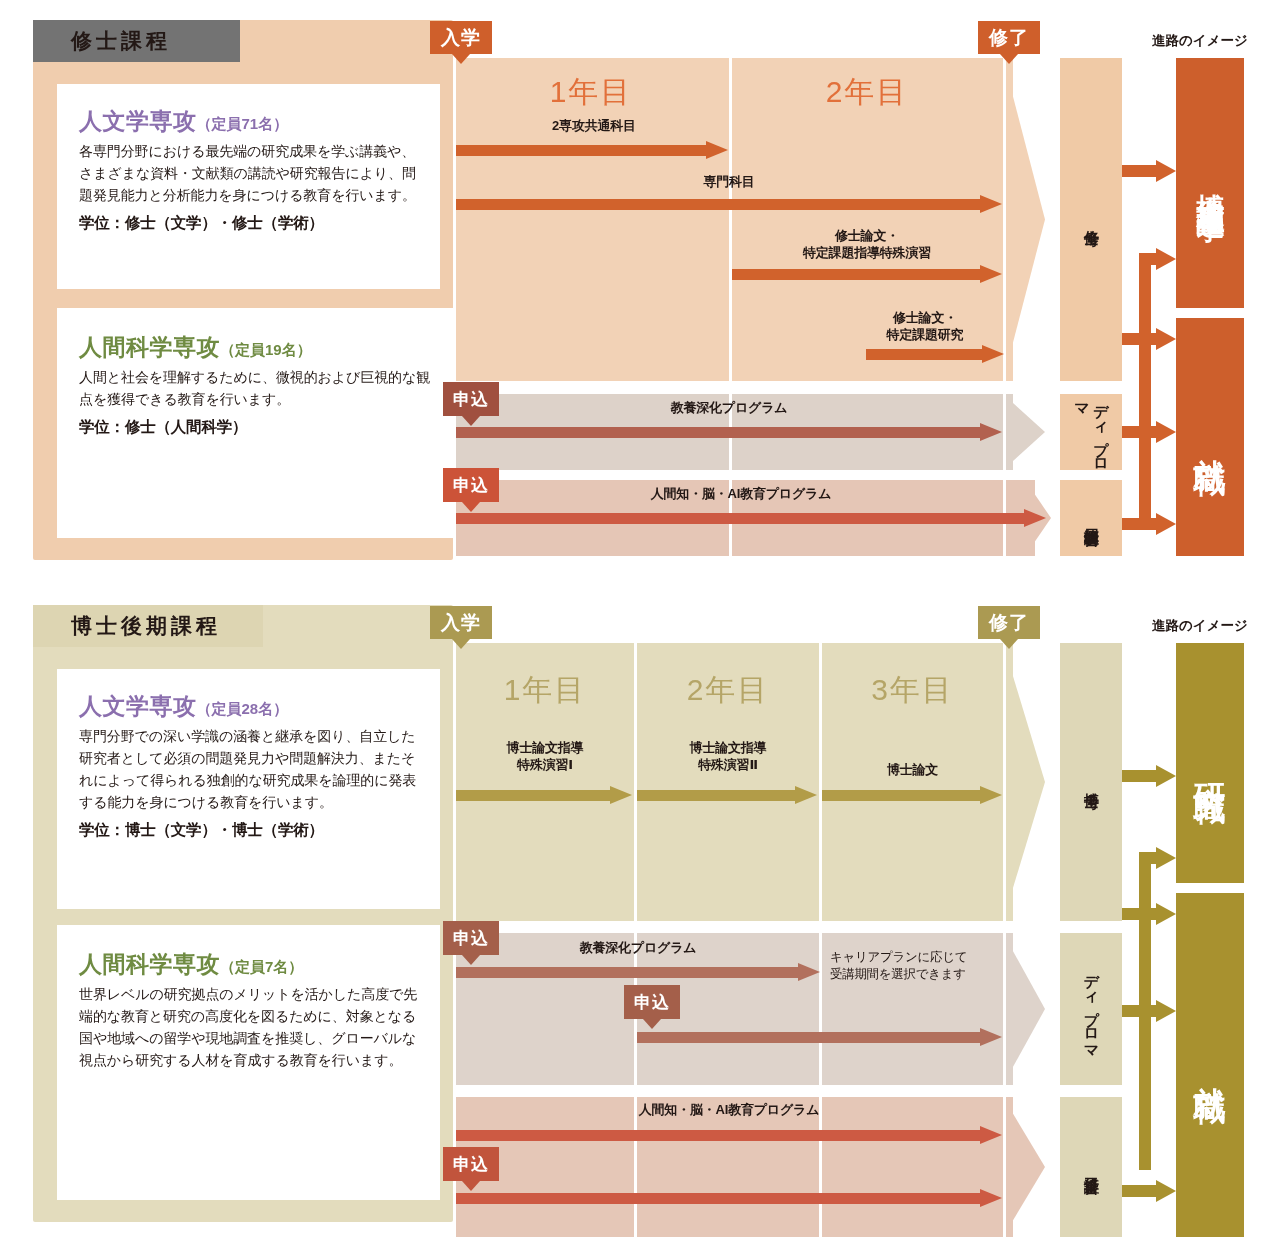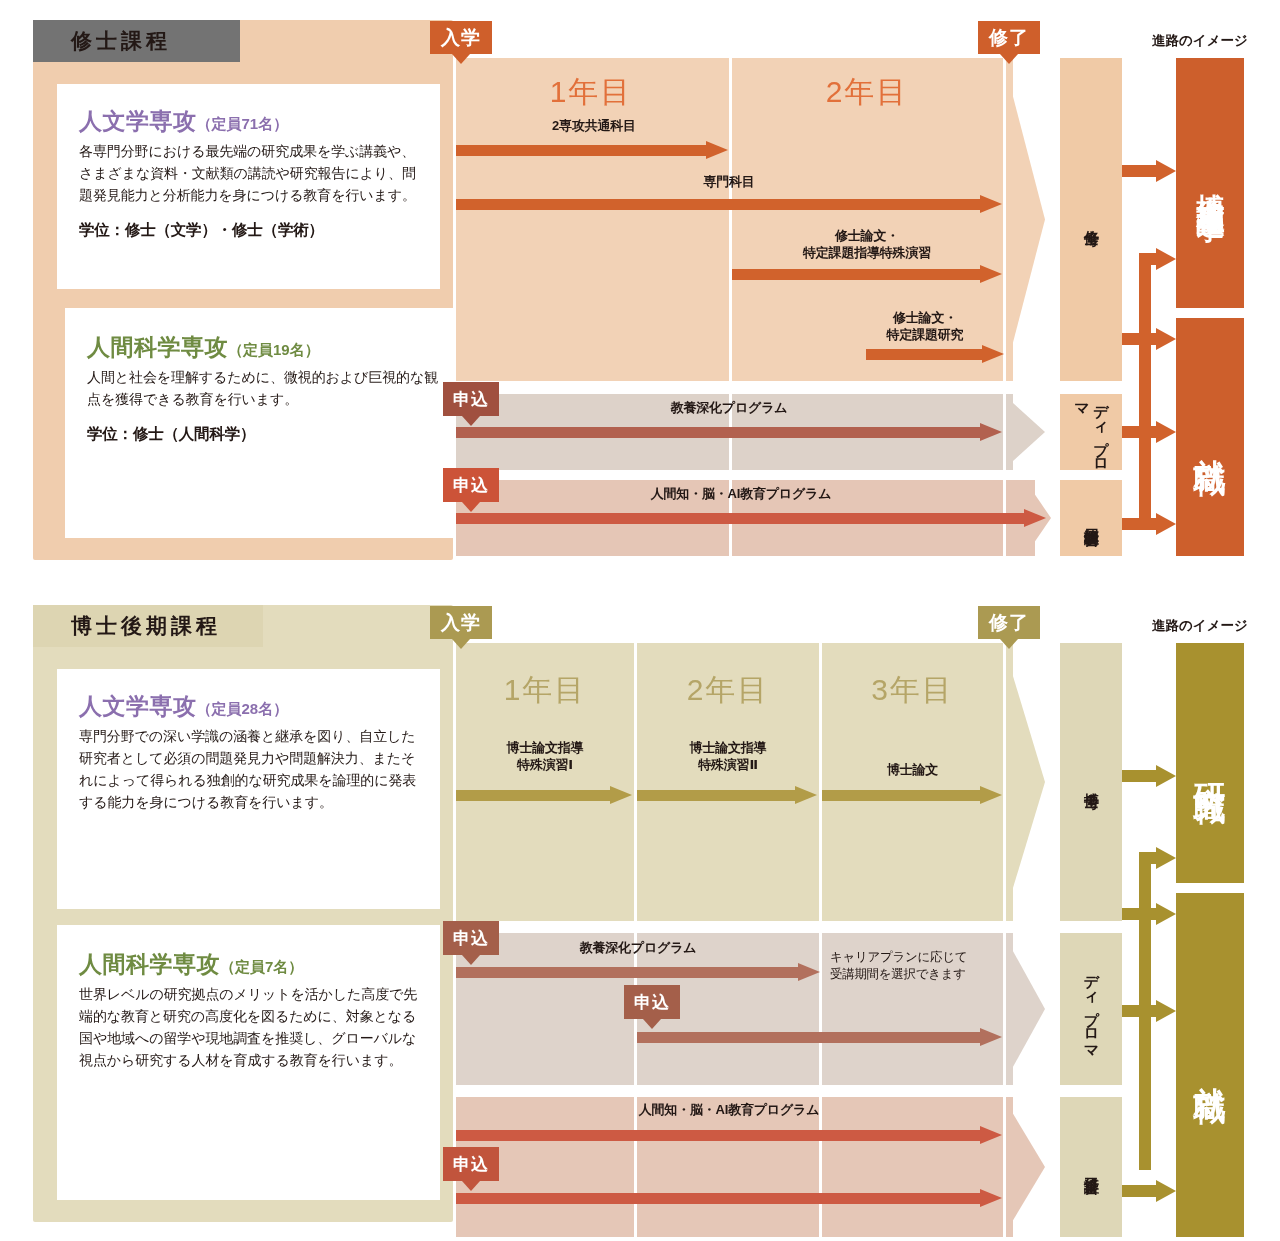--- a/index.html
+++ b/index.html
@@ -30,21 +30,21 @@
     font-size: 23px; font-weight: bold; letter-spacing: 0.5px;
     margin-bottom: 4px; line-height: 1.2; margin-top: 8px;
   }
   .card-title .cap { font-size: 15px; font-weight: bold; letter-spacing: 0; }
   .card-body {
     font-size: 14px; line-height: 1.58; color: #231815;
     letter-spacing: -0.1px;
   }
   .card-degree {
     font-size: 15.5px; font-weight: bold; color: #231815;
-    margin-top: 14px; letter-spacing: -0.2px;
+    margin-top: 7px; letter-spacing: -0.2px;
   }
   .title-humanities { color: #8b6fae; }
   .title-human-sci  { color: #6f8b42; }
 
   
   .tl-band { position: absolute; }
   .tl-divider { position: absolute; width: 3px; background: #ffffff; }
   .year-label {
     position: absolute; font-size: 30px; letter-spacing: 2px;
     text-align: center; font-weight: 400;
@@ -116,21 +116,21 @@
   </div>
 
   <div class="course-card" style="left:57px; top:84px; width:383px; height:205px; padding:16px 20px 0 22px;">
     <div class="card-title title-humanities">
       <span>人文学専攻</span><span class="cap">（定員71名）</span>
     </div>
     <div class="card-body">各専門分野における最先端の研究成果を学ぶ講義や、さまざまな資料・文献類の講読や研究報告により、問題発見能力と分析能力を身につける教育を行います。</div>
     <div class="card-degree">学位：修士（文学）・修士（学術）</div>
   </div>
 
-  <div class="course-card" style="left:65px; top:308px; width:397px; height:230px; padding:18px 20px 0 22px;">
+  <div class="course-card" style="left:57px; top:308px; width:397px; height:230px; padding:18px 20px 0 22px;">
     <div class="card-title title-human-sci">
       <span>人間科学専攻</span><span class="cap">（定員19名）</span>
     </div>
     <div class="card-body">人間と社会を理解するために、微視的および巨視的な観点を獲得できる教育を行います。</div>
     <div class="card-degree">学位：修士（人間科学）</div>
   </div>
 
   <div class="tl-band" style="left:453px; top:58px; width:560px; height:323px; background:#f2d2b6;"></div>
   <div class="chevron" style="left:1003px; top:58px; width:42px; height:323px; background:#f2d2b6;
               clip-path: polygon(0 0, 0 100%, 100% 50%);"></div>
@@ -246,20 +246,21 @@
   <div class="panel-bg" style="left:33px; top:20px; width:420px; height:617px; background:#e3dcbd;"></div>
   <div class="panel-tab" style="background:#ddd5b2; left:33px; top:20px; width:230px;">
     <span>博士後期課程</span>
   </div>
 
   <div class="course-card" style="left:57px; top:84px; width:383px; height:240px; padding:16px 20px 0 22px;">
     <div class="card-title title-humanities">
       <span>人文学専攻</span><span class="cap">（定員28名）</span>
     </div>
     <div class="card-body">専門分野での深い学識の涵養と継承を図り、自立した研究者として必須の問題発見力や問題解決力、またそれによって得られる独創的な研究成果を論理的に発表する能力を身につける教育を行います。</div>
+    <div class="card-degree">学位：博士（文学）・博士（学術）</div>
   </div>
 
   <div class="course-card" style="left:57px; top:340px; width:383px; height:275px; padding:18px 20px 0 22px;">
     <div class="card-title title-human-sci">
       <span>人間科学専攻</span><span class="cap">（定員7名）</span>
     </div>
     <div class="card-body">世界レベルの研究拠点のメリットを活かした高度で先端的な教育と研究の高度化を図るために、対象となる国や地域への留学や現地調査を推奨し、グローバルな視点から研究する人材を育成する教育を行います。</div>
   </div>
 
   <div class="tl-band" style="left:453px; top:58px; width:560px; height:278px; background:#e3dcbd;"></div>

